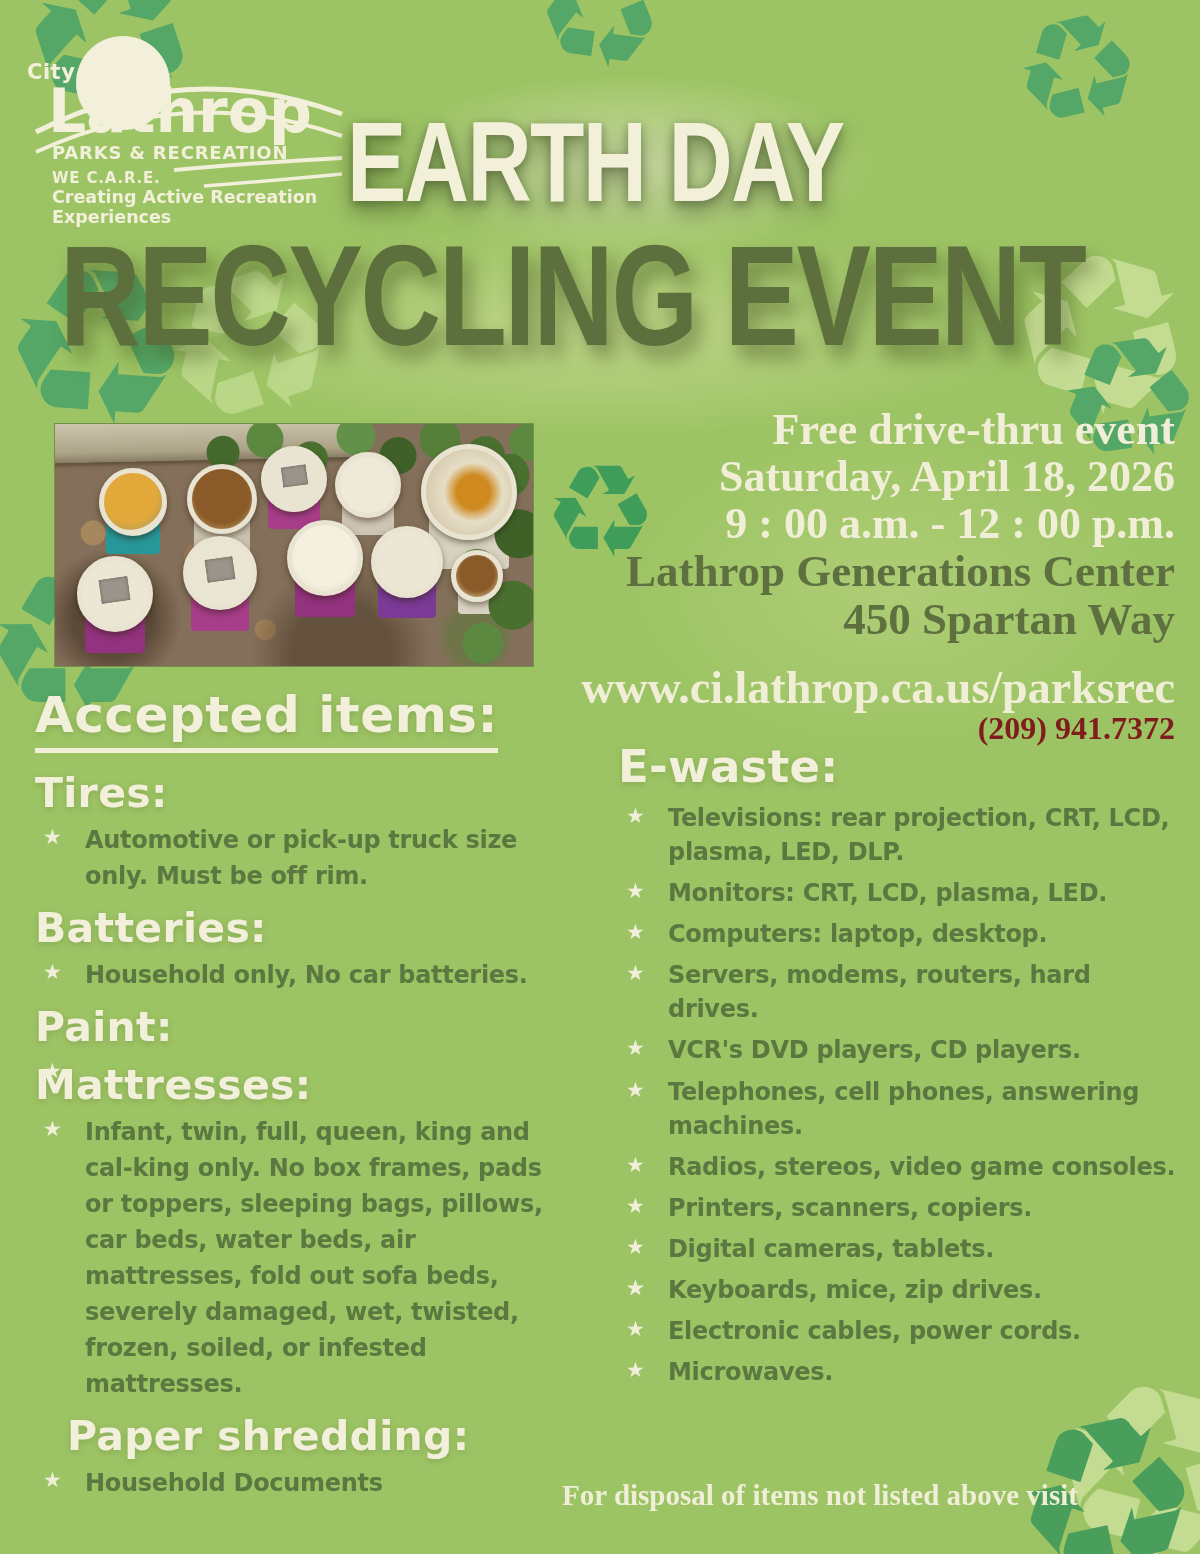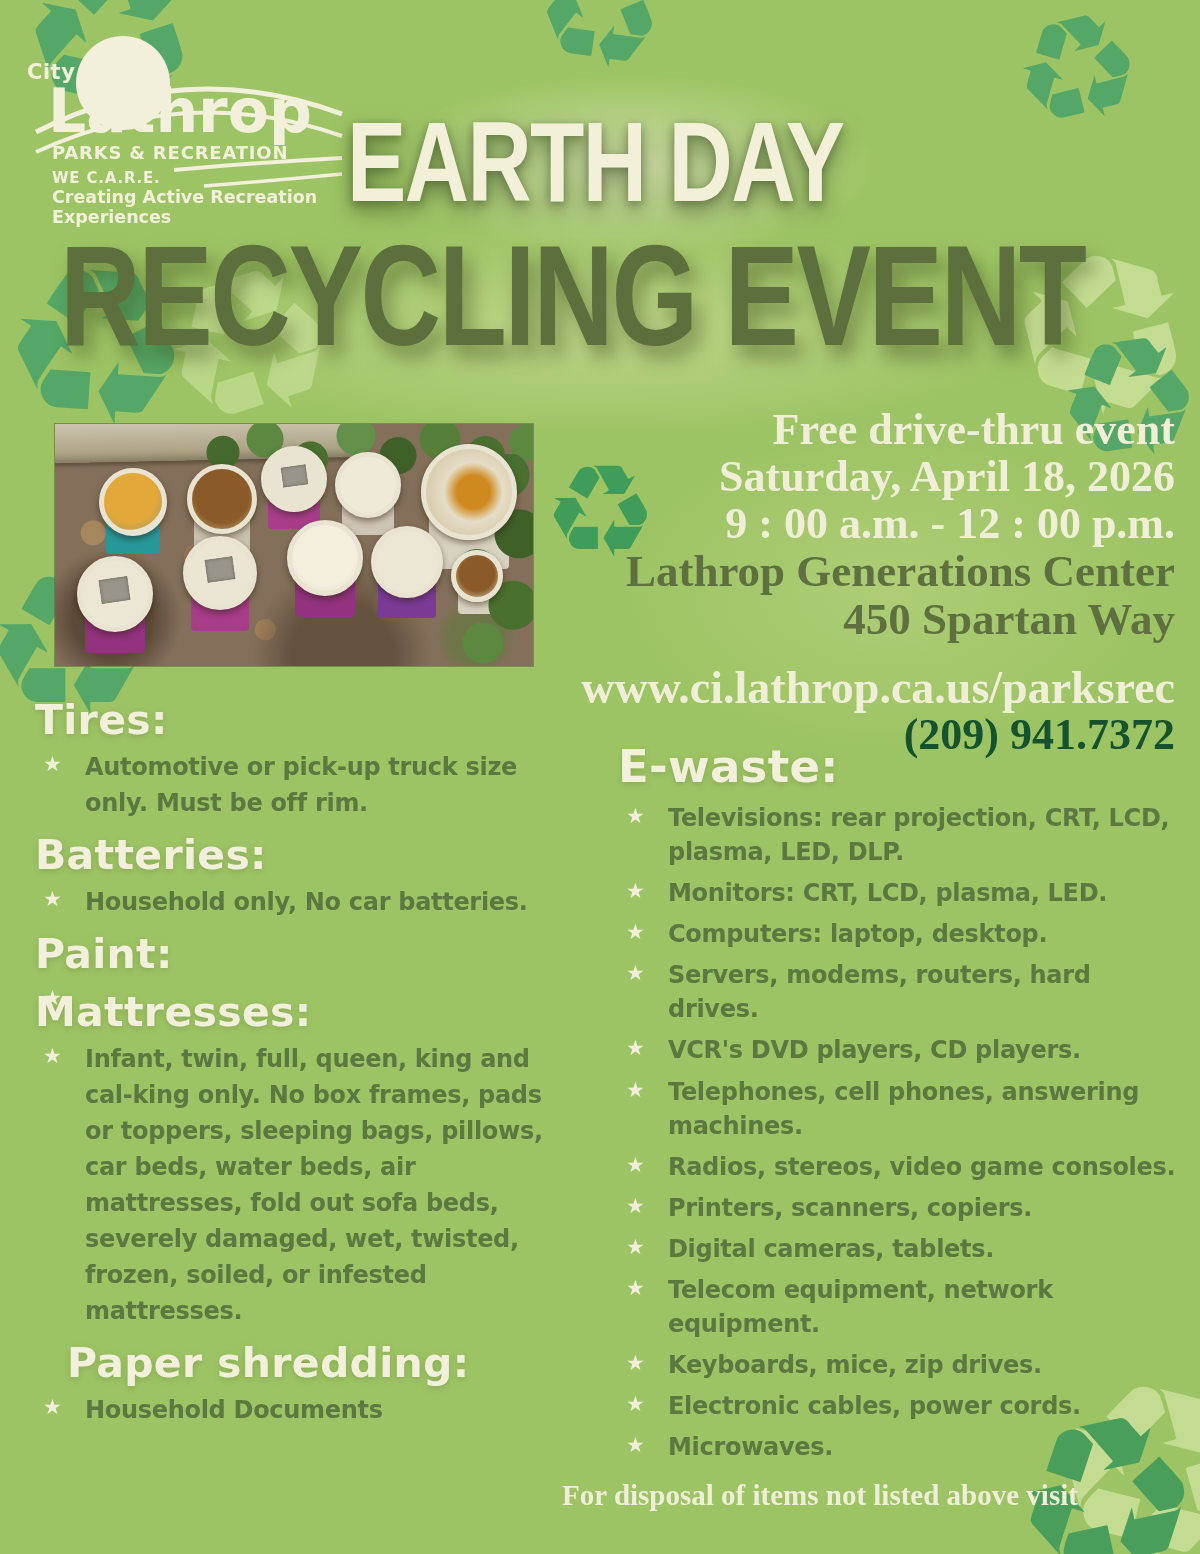--- a/index.html
+++ b/index.html
@@ -56,21 +56,21 @@
   
   .event-block{position:absolute;left:420px;top:406px;width:755px;text-align:right;z-index:3;
     font-family:"Liberation Serif",serif;}
   .event-block div{line-height:1.07;white-space:nowrap;}
   .ev-cream{font-size:44px;font-weight:bold;color:#f1eed8;}
   .ev-olive{font-size:45px;font-weight:bold;color:#5e7040;}
   .contact-block{position:absolute;left:420px;top:664px;width:755px;text-align:right;z-index:3;
     font-family:"Liberation Serif",serif;}
   .contact-block div{line-height:1.05;white-space:nowrap;}
   .ev-site{font-size:46px;font-weight:bold;color:#f1eed8;}
-  .ev-phone{font-size:44px;font-weight:bold;color:#14532d;}
+  .ev-phone{font-size:32px;font-weight:bold;color:#7f1d1d;}
 
   
   .photo{position:absolute;left:55px;top:424px;width:478px;height:242px;z-index:2;overflow:hidden;
     background:
       radial-gradient(circle at 12% 80%,rgba(60,42,28,.55) 0 40px,transparent 70px),
       radial-gradient(circle at 60% 95%,rgba(70,52,34,.5) 0 50px,transparent 90px),
       radial-gradient(circle at 30% 55%,rgba(176,128,80,.45) 0 14px,transparent 15px),
       radial-gradient(circle at 8% 45%,rgba(190,150,96,.6) 0 12px,transparent 13px),
       radial-gradient(circle at 44% 85%,rgba(186,142,88,.5) 0 10px,transparent 11px),
       radial-gradient(circle at 70% 75%,rgba(150,120,80,.5) 0 16px,transparent 17px),
@@ -215,20 +215,21 @@
       </div>
     <div class="can c7">
         <div class="tape"></div>
       </div>
     <div class="can c8"></div>
     <div class="can c9"></div>
     <div class="can c10"></div>
   </div>
 
   <div class="left-col">
+    <div class="big-heading">Accepted items:</div>
 
     <div class="sec-h">Tires:</div>
     <div class="li">
       <span class="star">★</span>
       <span class="li-text">Automotive or pick-up truck size only. Must be off rim.</span>
     </div>
 
     <div class="sec-h">Batteries:</div>
     <div class="li">
       <span class="star">★</span>
@@ -257,21 +258,21 @@
     <div class="ew-h">E-waste:</div>
     <div class="li"><span class="star">★</span><span class="li-text">Televisions: rear projection, CRT, LCD, plasma, LED, DLP.</span></div>
     <div class="li"><span class="star">★</span><span class="li-text">Monitors: CRT, LCD, plasma, LED.</span></div>
     <div class="li"><span class="star">★</span><span class="li-text">Computers: laptop, desktop.</span></div>
     <div class="li"><span class="star">★</span><span class="li-text">Servers, modems, routers, hard drives.</span></div>
     <div class="li"><span class="star">★</span><span class="li-text">VCR's DVD players,  CD players.</span></div>
     <div class="li"><span class="star">★</span><span class="li-text">Telephones, cell phones, answering machines.</span></div>
     <div class="li"><span class="star">★</span><span class="li-text">Radios, stereos, video game consoles.</span></div>
     <div class="li"><span class="star">★</span><span class="li-text">Printers, scanners, copiers.</span></div>
     <div class="li"><span class="star">★</span><span class="li-text">Digital cameras, tablets.</span></div>
-    <div class="li"><span class="star">★</span><span class="li-text">Telecom equipment, network equipment.</span></div>
+    <div class="li"><span class="star">★</span></div>
     <div class="li"><span class="star">★</span><span class="li-text">Keyboards, mice, zip drives.</span></div>
     <div class="li"><span class="star">★</span><span class="li-text">Electronic cables, power cords.</span></div>
     <div class="li"><span class="star">★</span><span class="li-text">Microwaves.</span></div>
   </div>
 
   <div class="footer">
     <div>For disposal of items not listed above visit</div>
     <div>www.ci.lathrop.ca.us/parksrec/page/solid-waste-recycling</div>
   </div>
 

